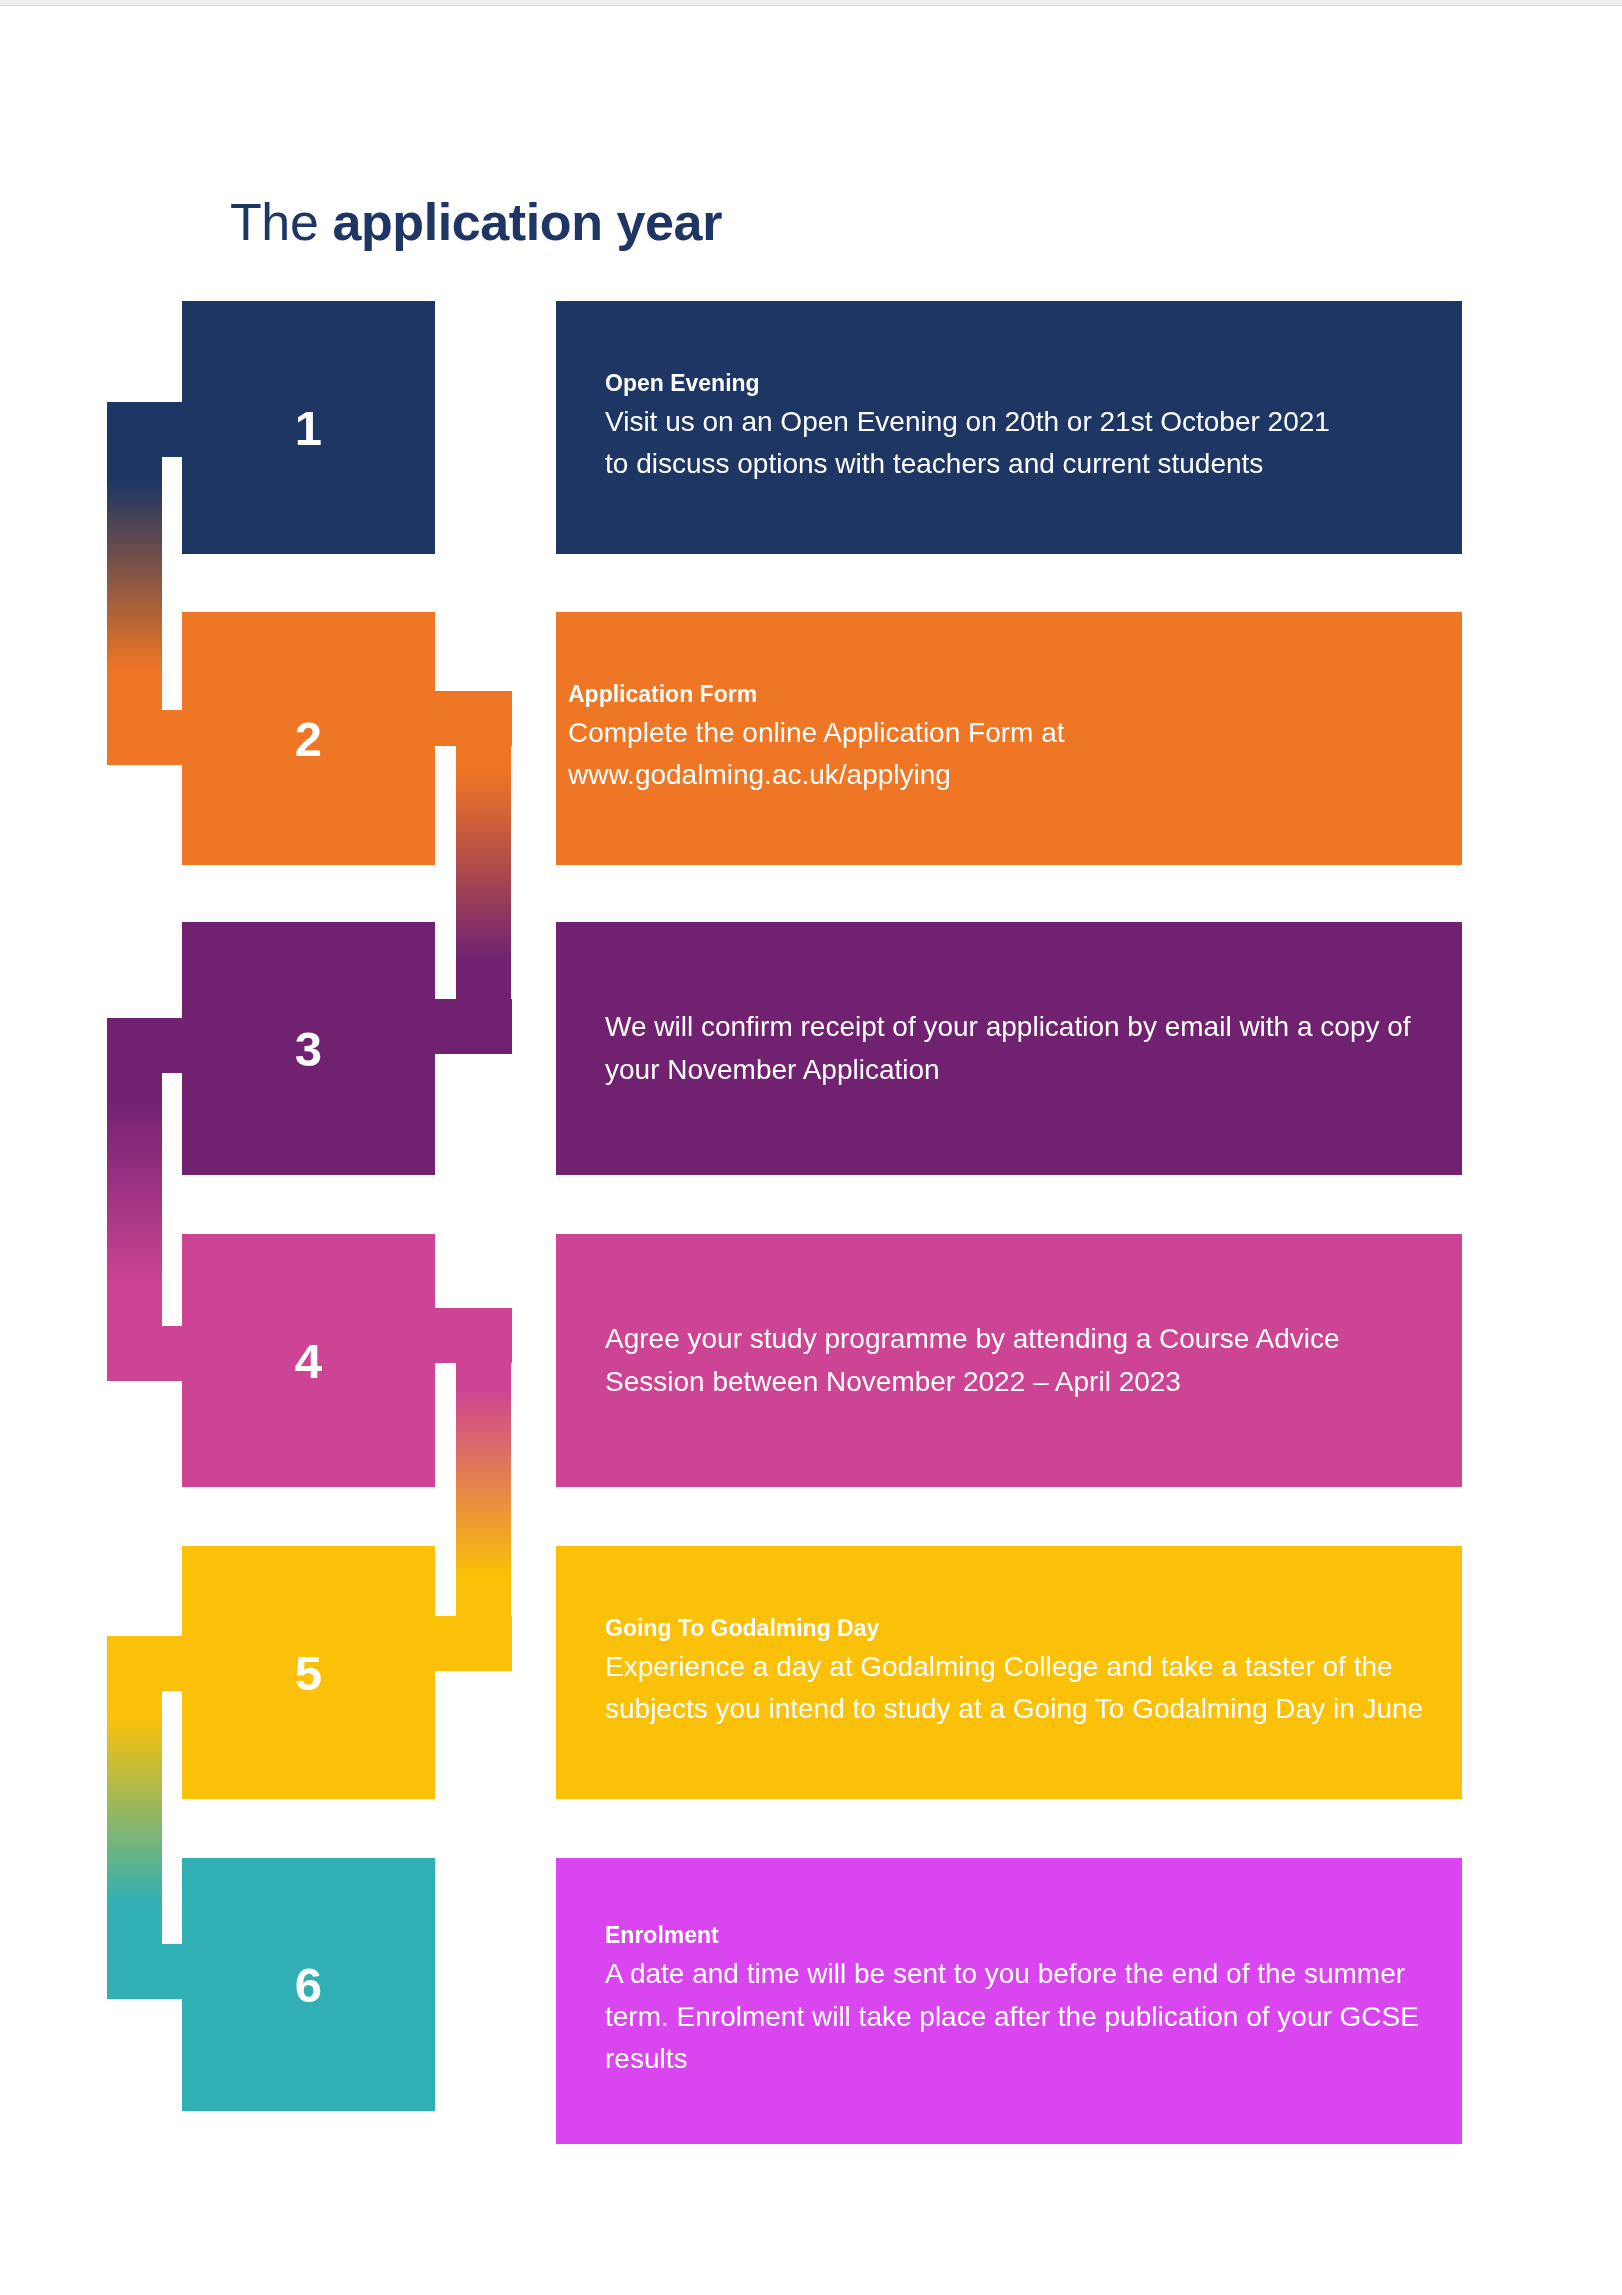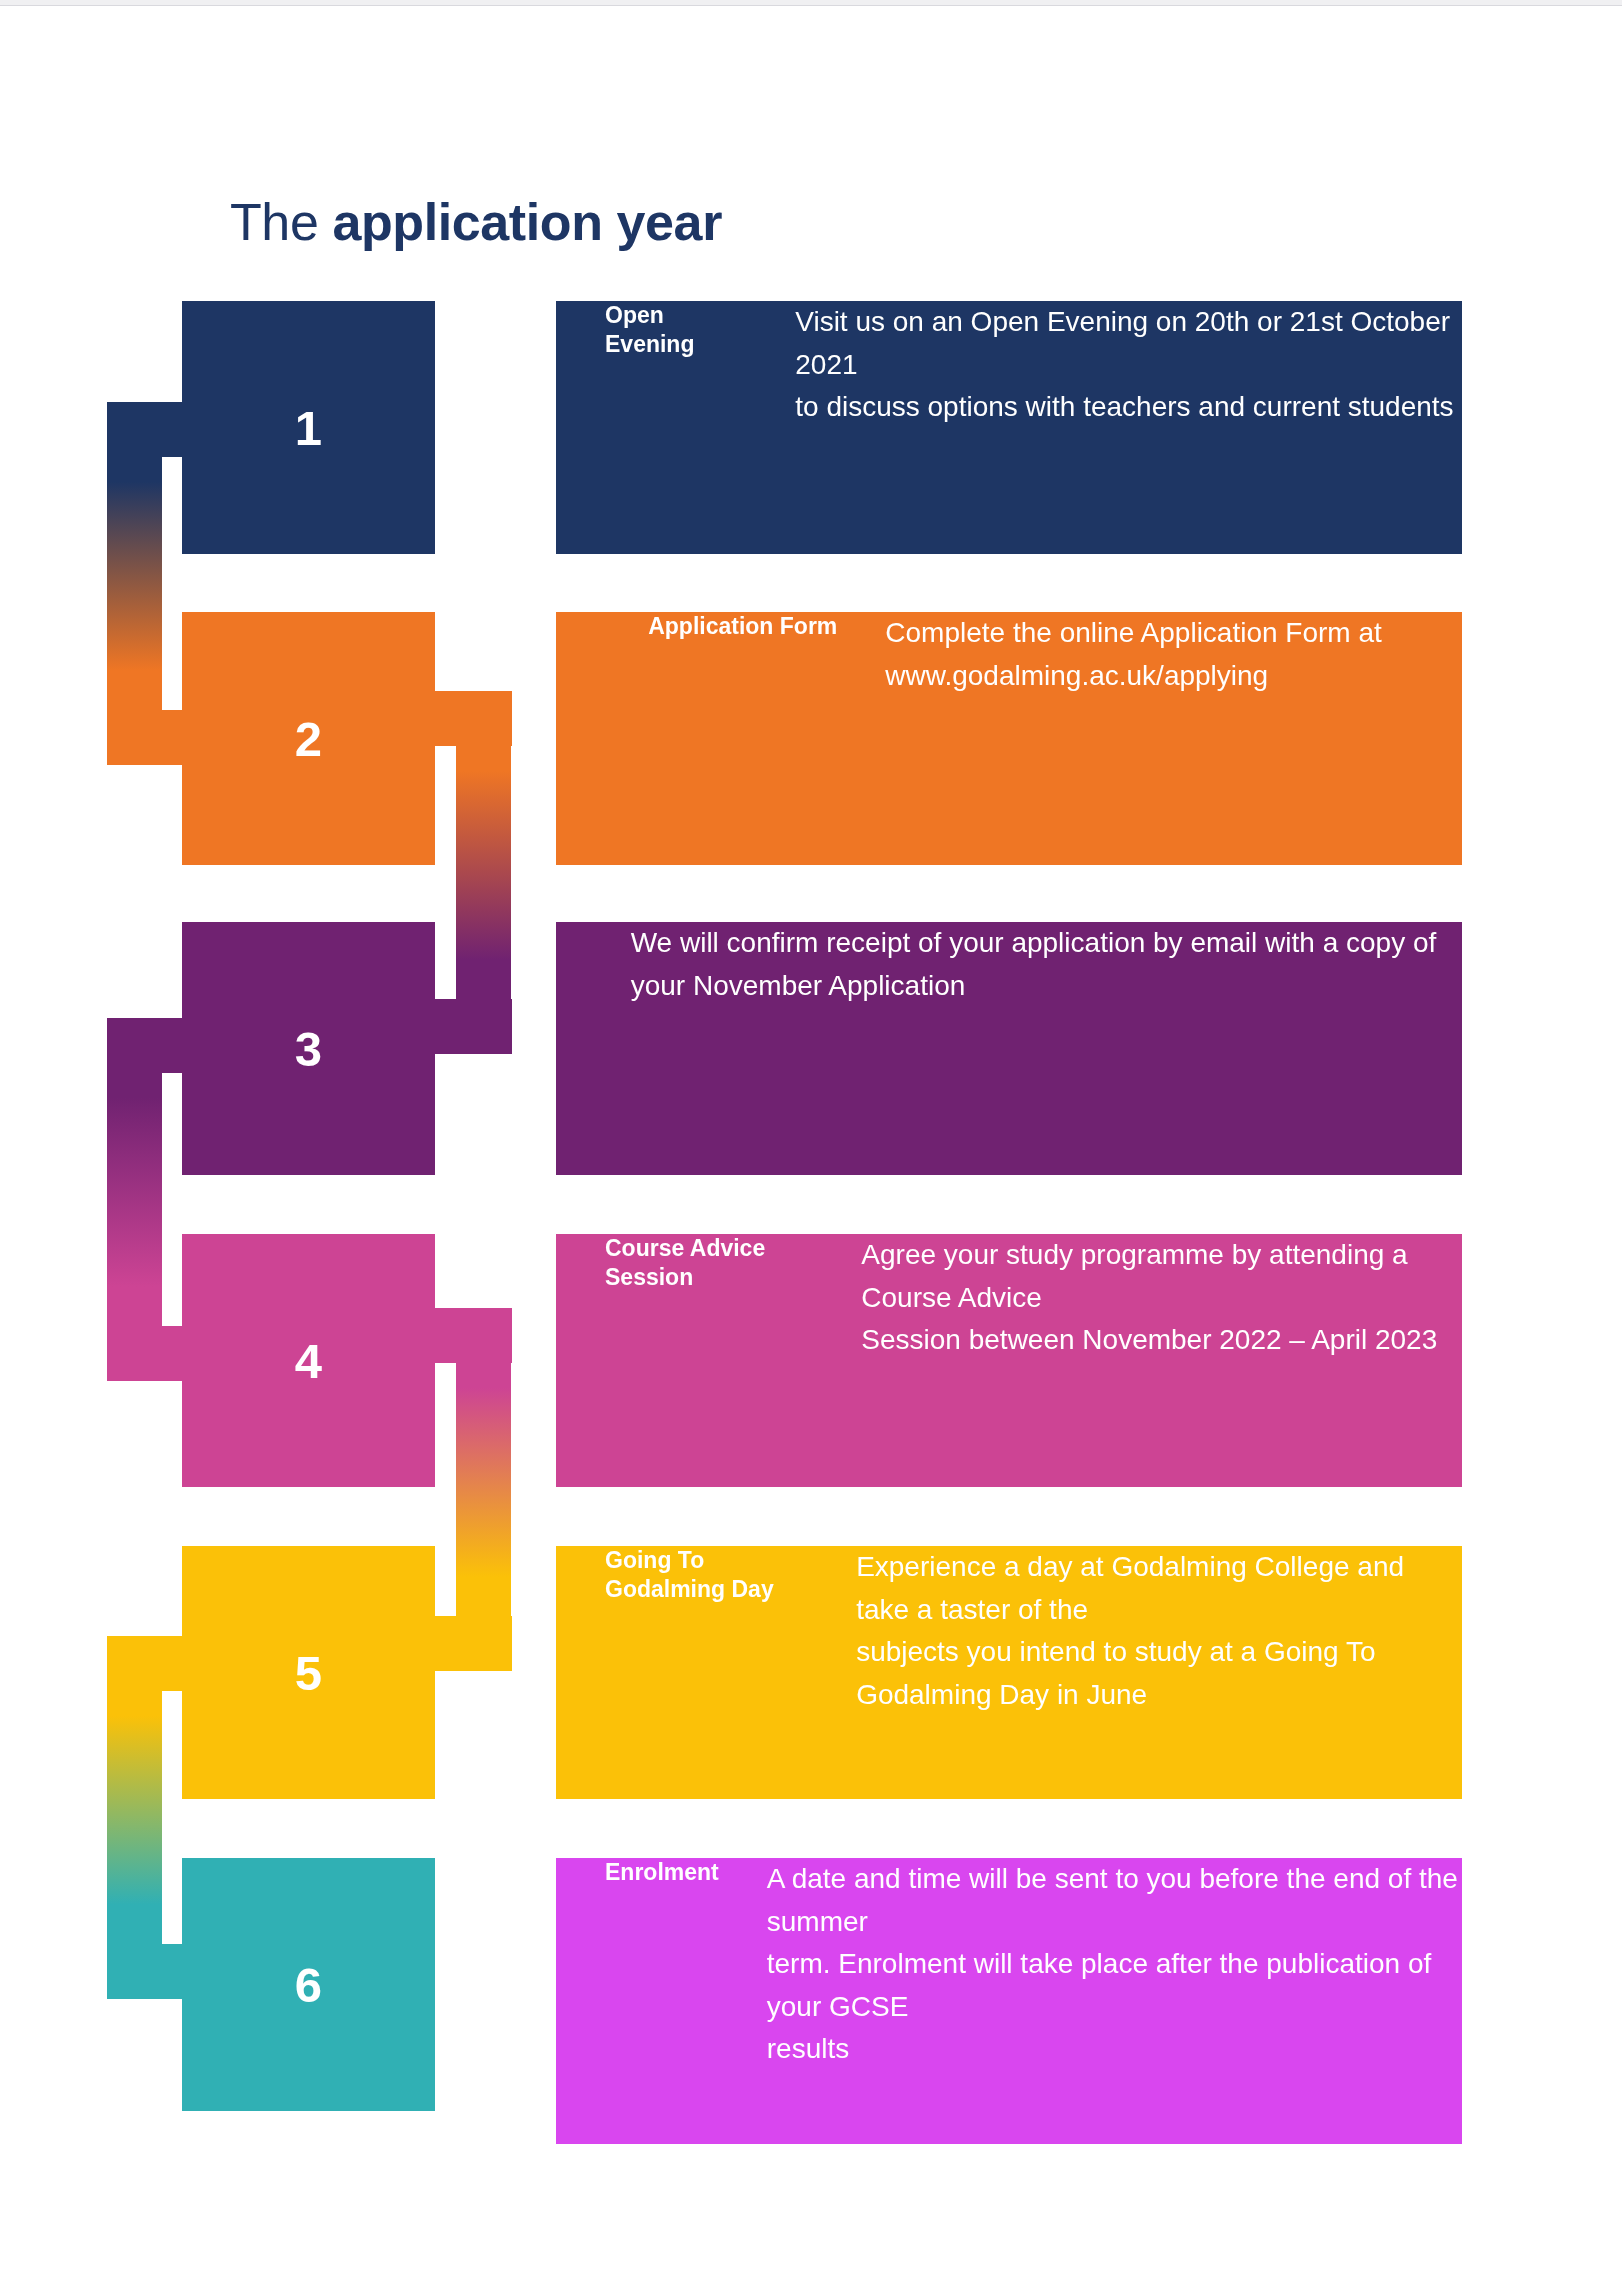--- a/index.html
+++ b/index.html
@@ -43,21 +43,21 @@
     font-size:49px;font-weight:700;
     display:flex;align-items:center;justify-content:center;
   }
   
   .text-box{
     position:absolute;left:556px;width:906px;
     z-index:3;
     color:#ffffff;
     box-sizing:border-box;
     padding:0 0 0 49px;
-    display:flex;flex-direction:row;justify-content:center;gap:48px;
+    display:flex;flex-direction:column;justify-content:center;
   }
   .step-title{
     font-size:23px;font-weight:700;line-height:1.25;
     margin-bottom:3.1px;
   }
   .step-desc{
     font-size:28px;font-weight:400;line-height:1.52;
     max-width:819px;
   }
 </style>
@@ -143,21 +143,20 @@
         <div>your November Application</div>
       </div>
     </div>
   </div>
 
   <div class="step">
     <div class="num-box" style="top:1234px;height:253px;background:#cd4494;">
       <span>4</span>
     </div>
     <div class="text-box" style="top:1234px;height:253px;background:#cd4494;">
-      <div class="step-title">Course Advice Session</div>
       <div class="step-desc">
         <div>Agree your study programme by attending a Course Advice</div>
         <div>Session between November 2022 – April 2023</div>
       </div>
     </div>
   </div>
 
   <div class="step">
     <div class="num-box" style="top:1546px;height:253px;background:#fbc108;">
       <span>5</span>

